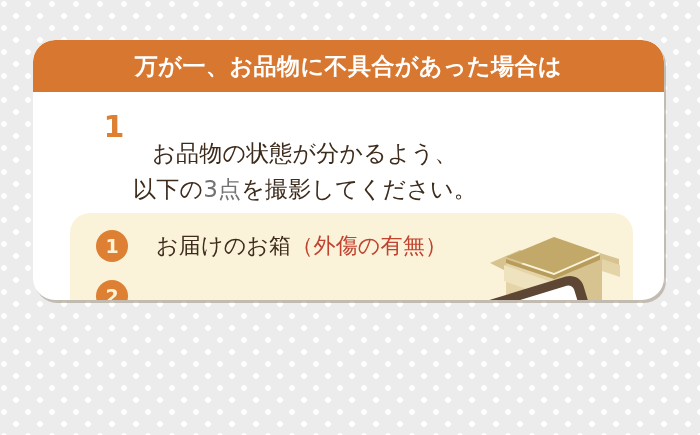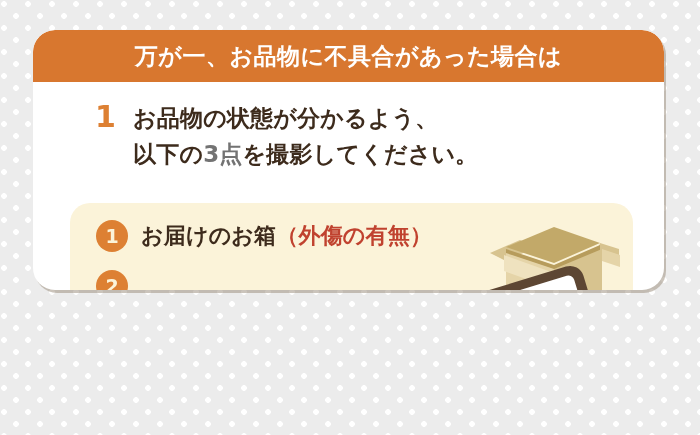--- a/index.html
+++ b/index.html
@@ -22,27 +22,28 @@
       radial-gradient(circle at 4px 4px, #ffffff 2.6px, rgba(255,255,255,0) 3.1px),
       radial-gradient(circle at 4px 4px, #ffffff 2.6px, rgba(255,255,255,0) 3.1px);
     background-size: 24px 24px, 24px 24px;
     background-position: 0 0, 12px 12px;
   }
 
   
   #card {
     position: absolute;
     left: 33px;
-    top: 30px;
+    top: 40px;
     width: 631px;
     height: 260px;
     background: #ffffff;
     border-radius: 22px;
     box-shadow: 2px 3px 0 0 rgba(160,148,132,0.55);
     overflow: hidden;
+    text-align: center;
   }
 
   
   #header-bar {
     position: absolute;
     left: 0;
     top: 0;
     width: 631px;
     height: 52px;
     background: #d8772f;
@@ -75,23 +76,24 @@
     color: #dd8033;
     font-size: 30px;
     font-weight: bold;
     line-height: 34px;
     width: 38px;
     flex: 0 0 38px;
   }
   #step-text {
     color: #3d2b1c;
     font-size: 23px;
-    font-weight: bold;
+    font-weight: normal;
     line-height: 36px;
     letter-spacing: 0.2px;
+    margin-top: 25px;
   }
   #step-text .hl-red {
     color: #737373;
   }
 
   
   #cream-panel {
     position: absolute;
     left: 37px;
     top: 173px;
@@ -121,23 +123,23 @@
     color: #fbf3d9;
     font-size: 19px;
     font-weight: bold;
     display: flex;
     align-items: center;
     justify-content: center;
     flex: 0 0 32px;
     line-height: 1;
   }
   .sub-label {
-    margin-left: 13px;
+    margin-left: 28px;
     font-size: 22px;
-    font-weight: bold;
+    font-weight: normal;
     color: #3d2b1c;
     letter-spacing: 0.2px;
     white-space: nowrap;
   }
   .sub-label .hl-red {
     color: #c0422f;
   }
 
   
   #illustration {

